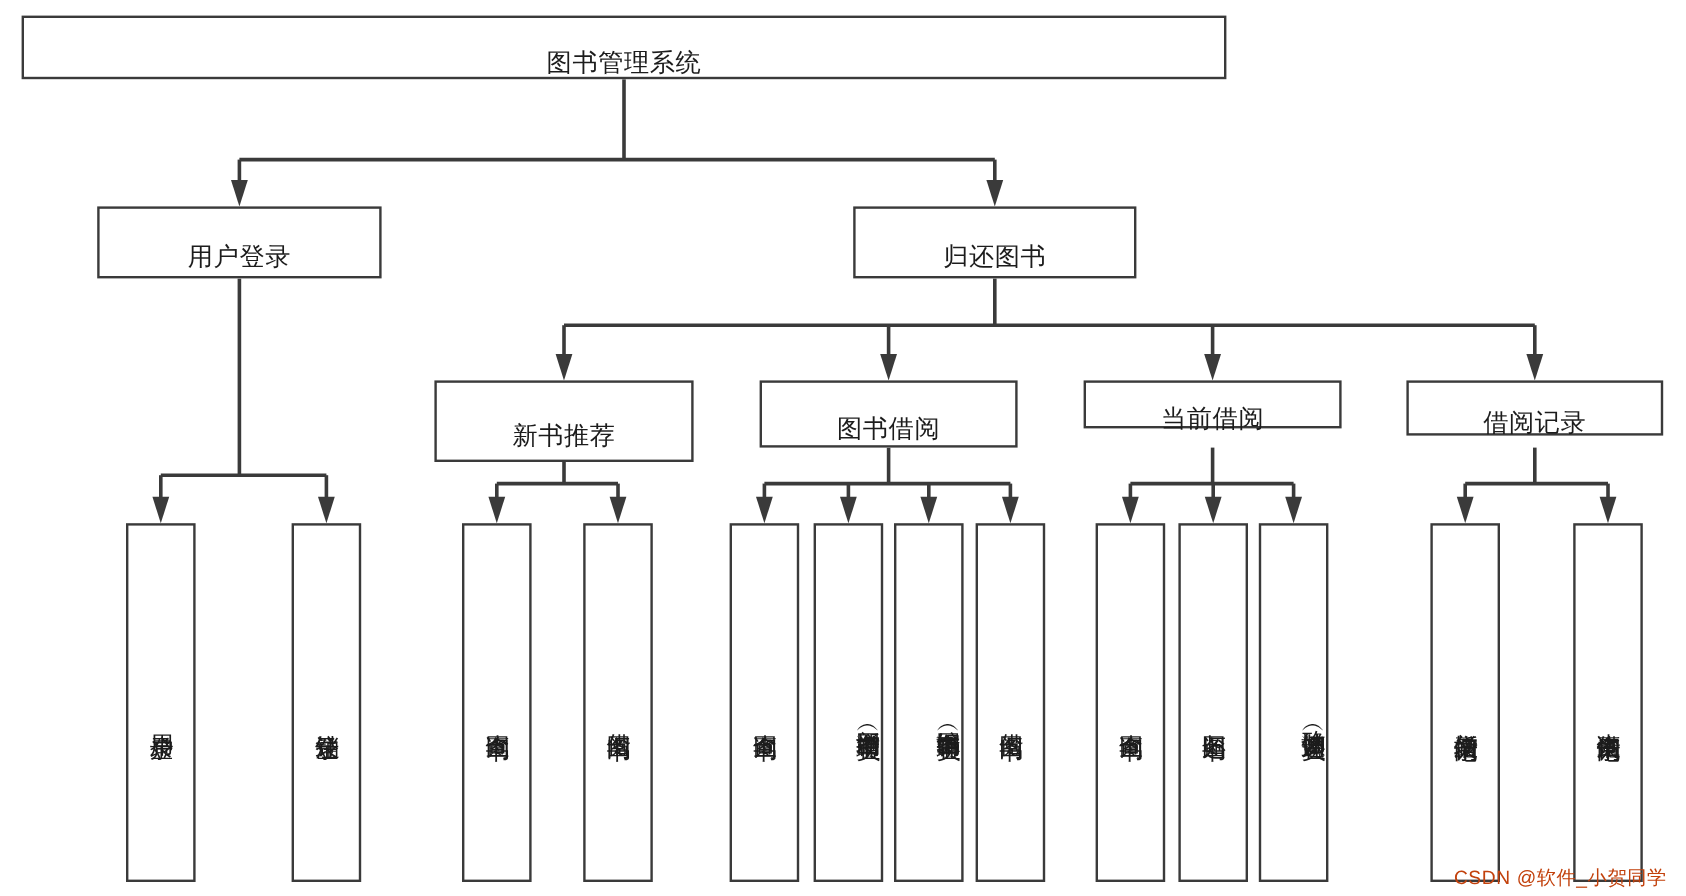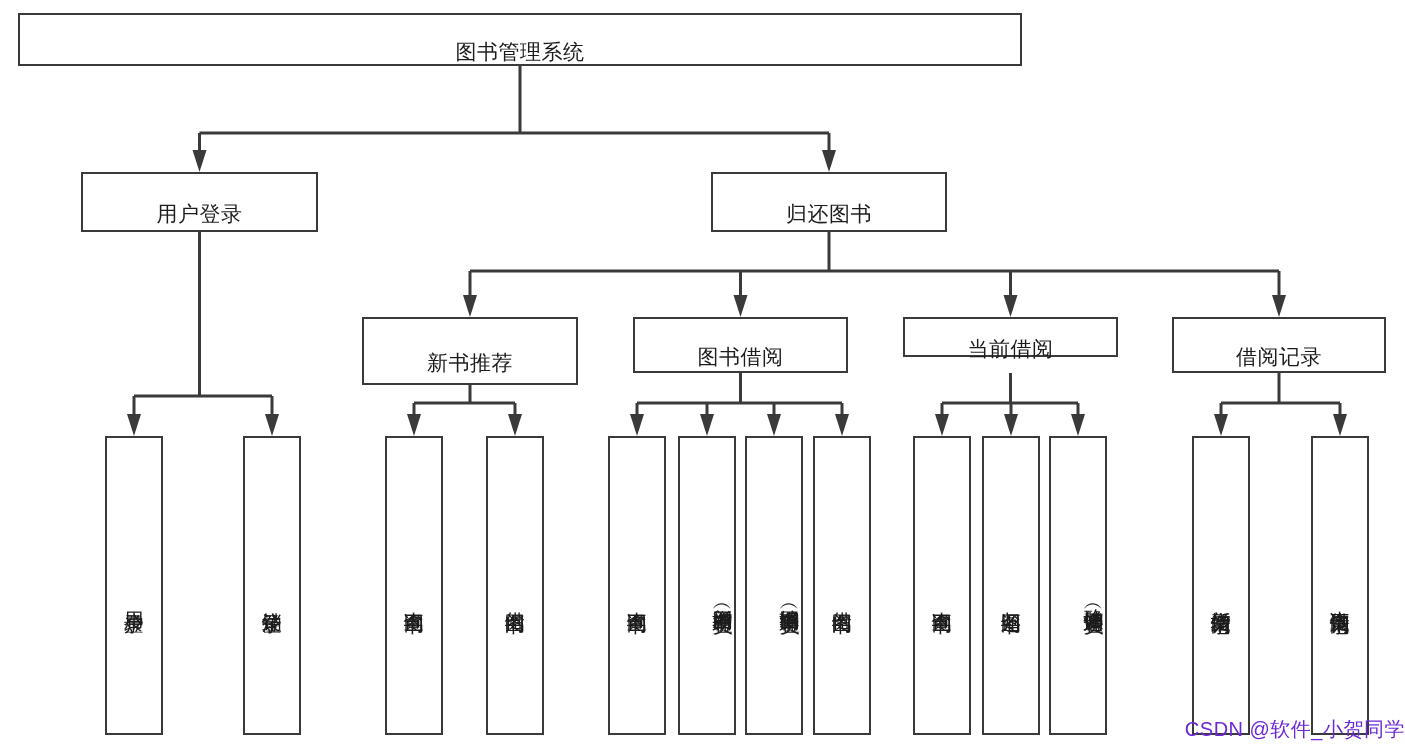--- a/index.html
+++ b/index.html
@@ -51,24 +51,24 @@
   }
   .node.vertical.centered {
     align-items: center;
   }
   .node-label {
     white-space: pre;
     margin-top: 24px;
   }
   #watermark {
     position: absolute;
-    right: 0;
+    right: 16px;
     bottom: 4px;
-    font-size: 20px;
-    color: #6d28d9;
+    font-size: 16px;
+    color: #c2410c;
     letter-spacing: 0.5px;
     white-space: nowrap;
     user-select: none;
   }
 </style>
 </head>
 <body>
 
 <div id="canvas">
   <svg id="edges" viewBox="0 0 1405 747">
@@ -137,21 +137,21 @@
       </div>
       <div class="node horizontal" style="left: 362px; top: 317px; width: 216px; height: 68px;">
         <span class="node-label">新书推荐</span>
       </div>
       <div class="node horizontal" style="left: 633px; top: 317px; width: 215px; height: 56px;">
         <span class="node-label">图书借阅</span>
       </div>
       <div class="node horizontal" style="left: 903px; top: 317px; width: 215px; height: 40px;">
         <span class="node-label">当前借阅</span>
       </div>
-      <div class="node horizontal" style="left: 1172px; top: 317px; width: 214px; height: 56px;">
+      <div class="node horizontal" style="left: 1172px; top: 317px; width: 214px; height: 46px;">
         <span class="node-label">借阅记录</span>
       </div>
       <div class="node vertical centered" style="left: 105px; top: 436px; width: 58px; height: 299px;">
         <span class="node-label">用户登录</span>
       </div>
       <div class="node vertical centered" style="left: 243px; top: 436px; width: 58px; height: 299px;">
         <span class="node-label">注销登录</span>
       </div>
       <div class="node vertical centered" style="left: 385px; top: 436px; width: 58px; height: 299px;">
         <span class="node-label">查询图书</span>

